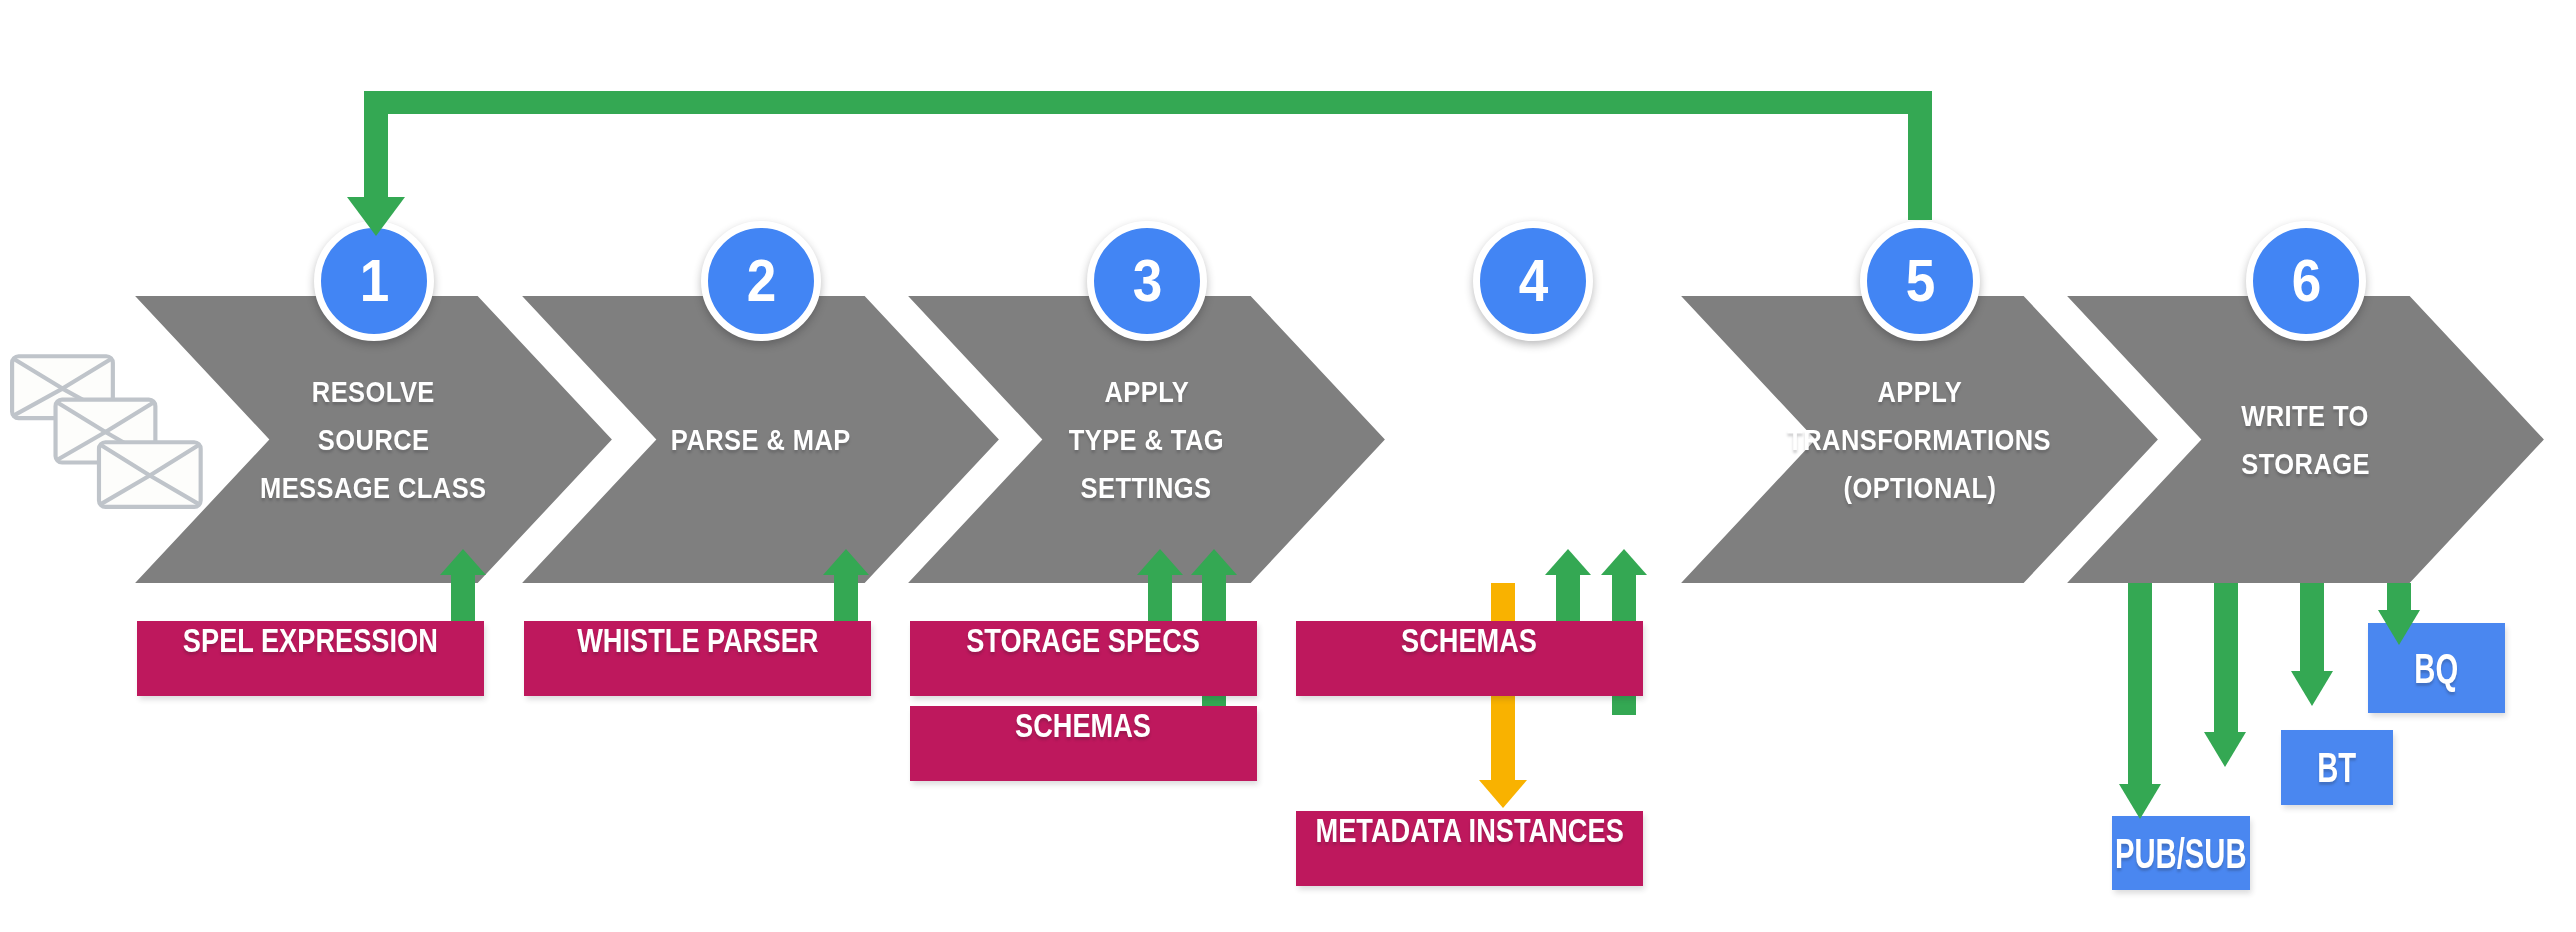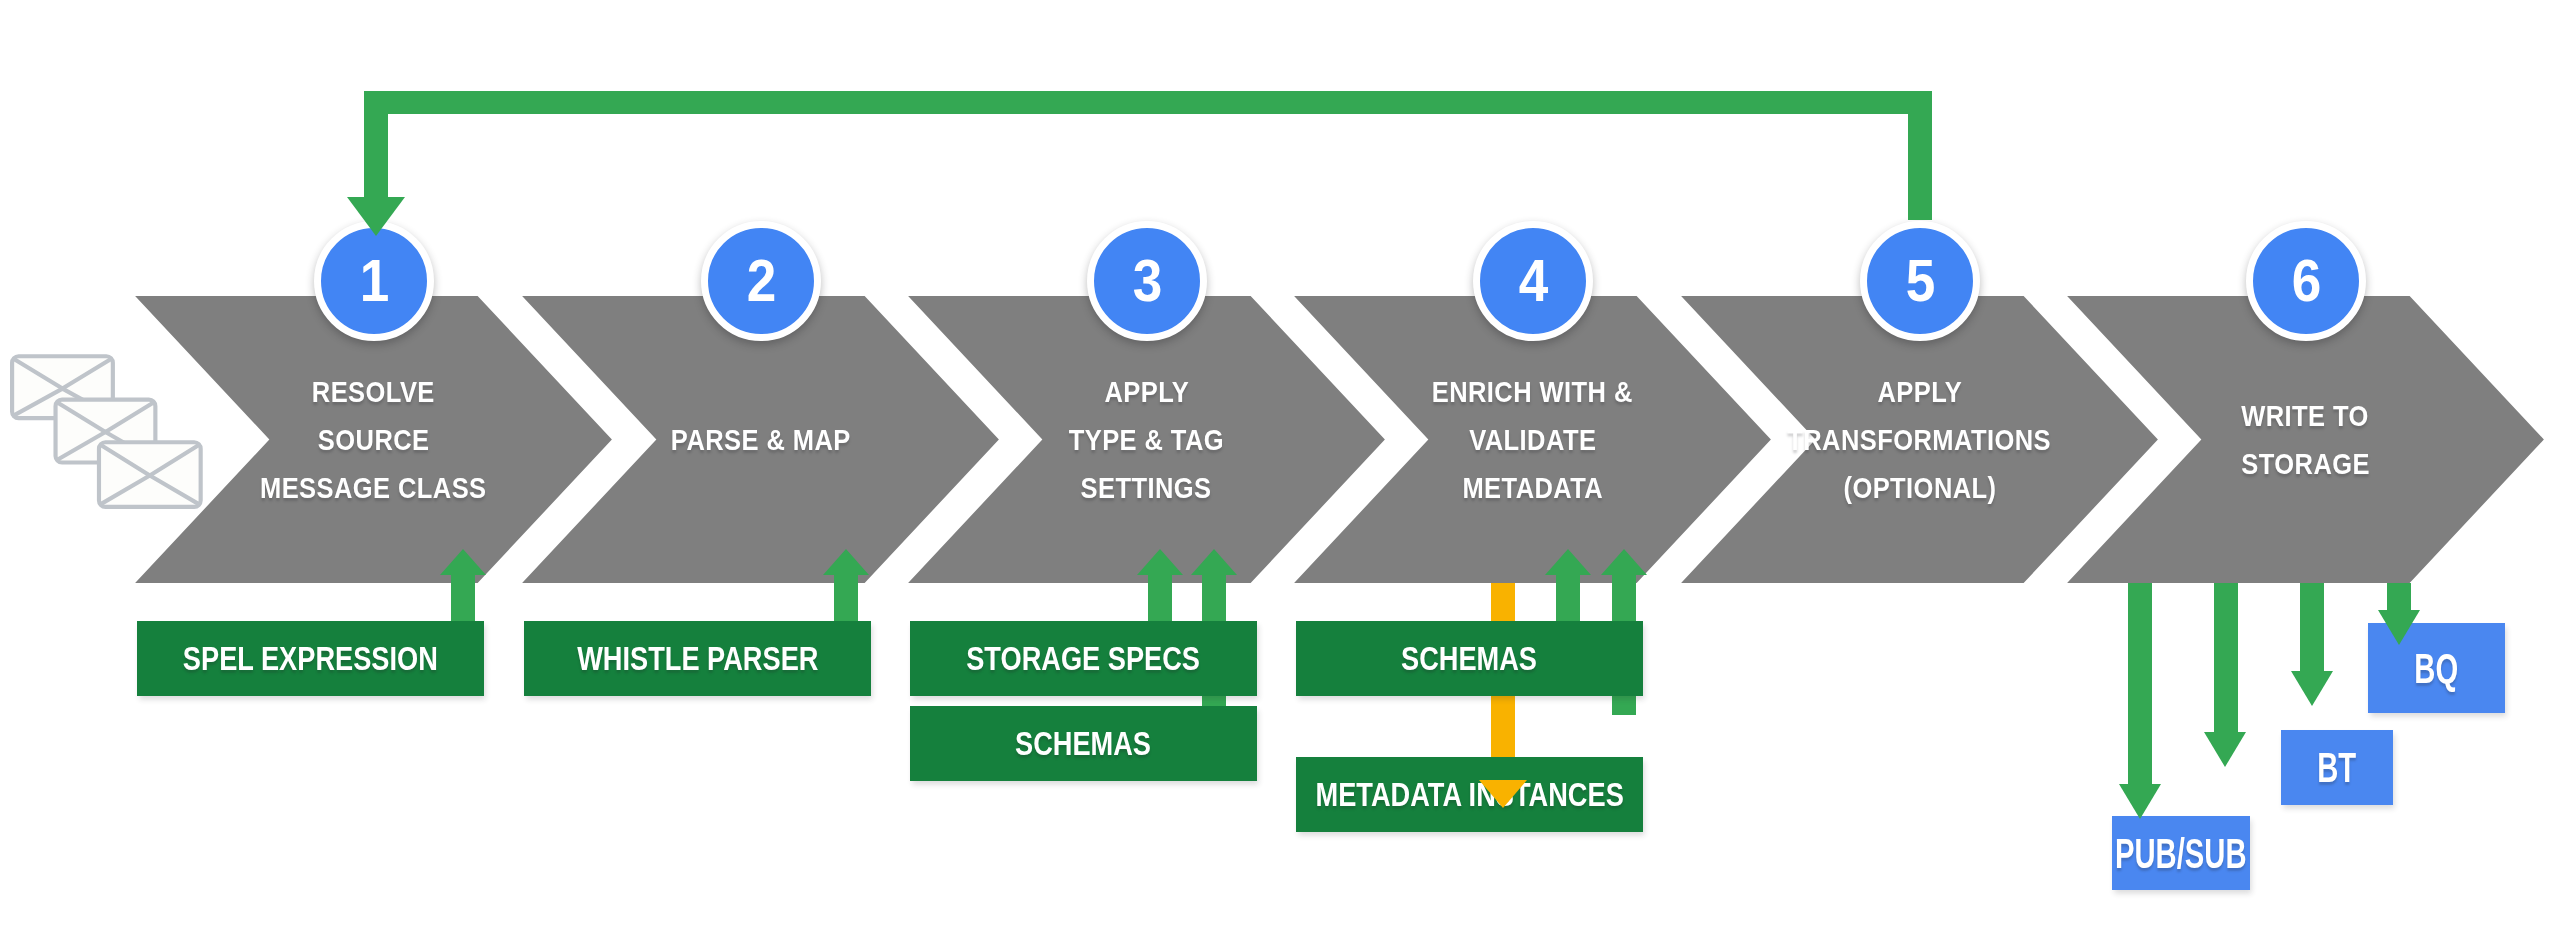--- a/index.html
+++ b/index.html
@@ -25,22 +25,22 @@
   
   .circle{
     position:absolute;top:221px;width:106px;height:106px;border-radius:50%;
     background:#4285F4;border:7.4px solid #ffffff;z-index:5;
     display:flex;align-items:center;justify-content:center;
     box-shadow:0 3.7px 8.3px rgba(32,33,36,.30);
   }
   .circle span{color:#ffffff;font-size:59px;font-weight:bold;transform:scaleX(.9);}
   
   .res-box{
-    position:absolute;width:347px;height:75px;background:#15803d;z-index:3;
-    display:flex;align-items:center;justify-content:center;
+    position:absolute;width:347px;height:75px;background:#be185d;z-index:3;
+    display:flex;align-items:flex-start;justify-content:center;
     box-shadow:1.9px 3.7px 5.6px rgba(32,33,36,.16);
   }
   .res-box span{
     color:#ffffff;font-size:34px;font-weight:bold;white-space:nowrap;
     transform:scaleX(.8);text-shadow:0 2.8px 2.8px rgba(32,33,36,.22);
   }
   
   .out-box{
     position:absolute;background:#4A87F0;z-index:3;
     display:flex;align-items:center;justify-content:center;
@@ -110,30 +110,20 @@
   <div class="step" style="left:908px">
     <svg class="chev" viewBox="0 0 515 310">
         <polygon points="0,0 370,0 515,155 370,310 0,310 145,155" fill="#7F7F7F"></polygon>
       </svg>
     <div class="step-label">
       <span>APPLY</span>
       <span>TYPE &amp; TAG</span>
       <span>SETTINGS</span>
     </div>
   </div>
-  <div class="step" style="left:1294px">
-    <svg class="chev" viewBox="0 0 515 310">
-        <polygon points="0,0 370,0 515,155 370,310 0,310 145,155" fill="#7F7F7F"></polygon>
-      </svg>
-    <div class="step-label">
-      <span>ENRICH WITH &amp;</span>
-      <span>VALIDATE</span>
-      <span>METADATA</span>
-    </div>
-  </div>
   <div class="step" style="left:1681px">
     <svg class="chev" viewBox="0 0 515 310">
         <polygon points="0,0 370,0 515,155 370,310 0,310 145,155" fill="#7F7F7F"></polygon>
       </svg>
     <div class="step-label">
       <span>APPLY</span>
       <span>TRANSFORMATIONS</span>
       <span>(OPTIONAL)</span>
     </div>
   </div>
@@ -210,21 +200,21 @@
     </div>
   <div class="res-box" style="left:910px;top:621px">
       <span>STORAGE SPECS</span>
     </div>
   <div class="res-box" style="left:910px;top:706px">
       <span>SCHEMAS</span>
     </div>
   <div class="res-box" style="left:1296px;top:621px">
       <span>SCHEMAS</span>
     </div>
-  <div class="res-box" style="left:1296px;top:757px">
+  <div class="res-box" style="left:1296px;top:811px">
       <span>METADATA INSTANCES</span>
     </div>
 
   <div class="out-box" style="left:2112px;top:816px;width:138px;height:74px">
       <span>PUB/SUB</span>
     </div>
   <div class="out-box" style="left:2281px;top:730px;width:112px;height:75px">
       <span>BT</span>
     </div>
   <div class="out-box" style="left:2368px;top:623px;width:137px;height:90px">

